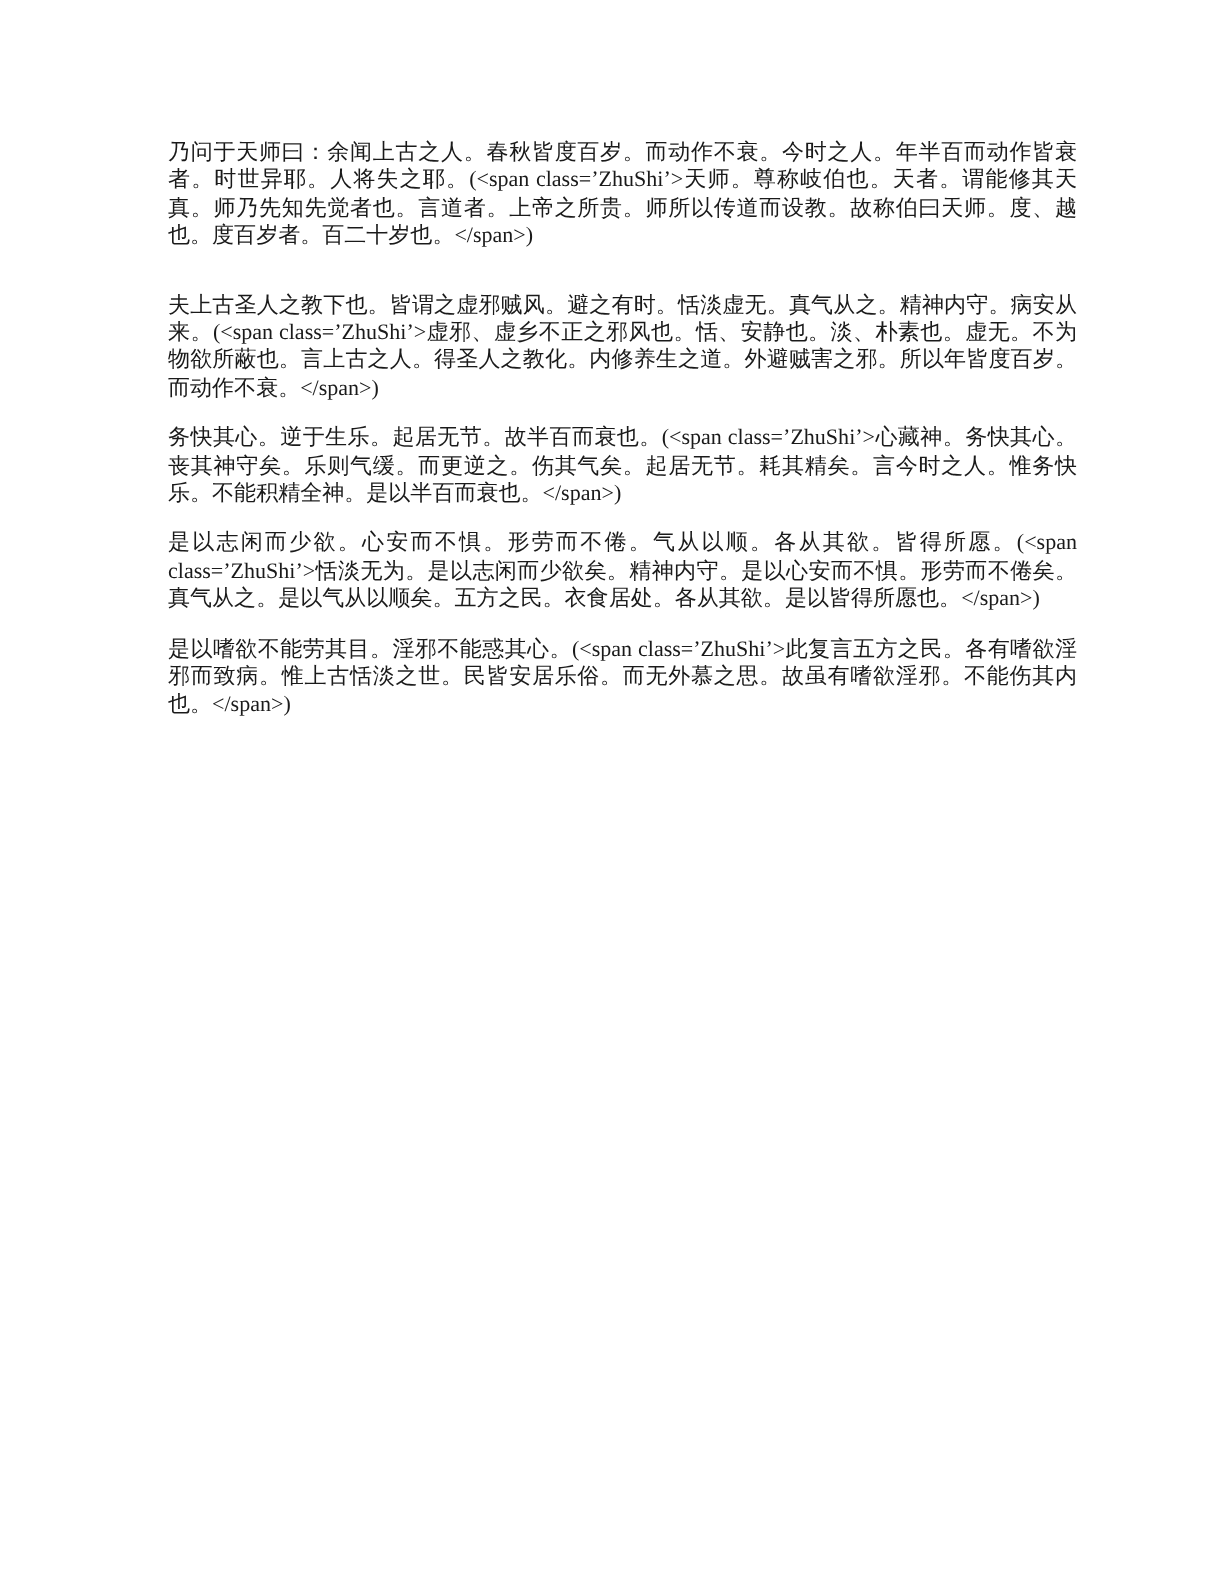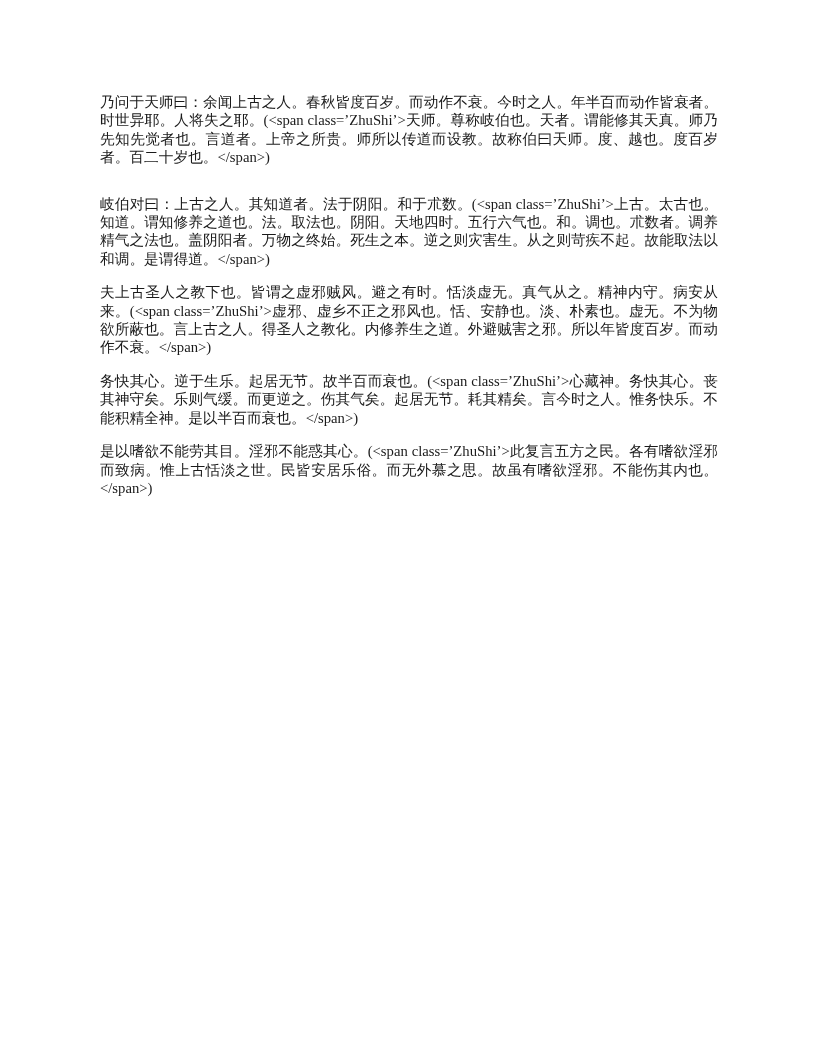--- a/index.html
+++ b/index.html
@@ -19,32 +19,32 @@
     height: 1056px;
     padding: 93px 98px 40px 100px;
     background: #ffffff;
     color: #1a1a1a;
     font-family: "Liberation Serif", "DejaVu Serif", serif;
     font-size: 14.7px;
     line-height: 18.4px;
     overflow: hidden;
   }
   .para {
-    margin: 0 0 15px 0;
+    margin: 0 0 15px 12px;
     text-align: justify;
     text-justify: inter-ideograph;
     word-wrap: break-word;
     overflow-wrap: break-word;
   }
   .para.gap-large {
     margin-bottom: 28px;
   }
 </style>
 </head>
 <body>
 
 <main class="page">
   <p class="para gap-large">乃问于天师曰：余闻上古之人。春秋皆度百岁。而动作不衰。今时之人。年半百而动作皆衰者。时世异耶。人将失之耶。(&lt;span class=’ZhuShi’&gt;天师。尊称岐伯也。天者。谓能修其天真。师乃先知先觉者也。言道者。上帝之所贵。师所以传道而设教。故称伯曰天师。度、越也。度百岁者。百二十岁也。&lt;/span&gt;)</p>
-  <p class="para">岐伯对曰：上古之人。其知道者。法于阴阳。和于朮数。(&lt;span class=’ZhuShi’&gt;上古。太古也。知道。谓知修养之道也。法。取法也。阴阳。天地四时。五行六气也。和。调也。朮数者。调养精气之法也。盖阴阳者。万物之终始。死生之本。逆之则灾害生。从之则苛疾不起。故能取法以和调。是谓得道。&lt;/span&gt;)</p>
   <p class="para">夫上古圣人之教下也。皆谓之虚邪贼风。避之有时。恬淡虚无。真气从之。精神内守。病安从来。(&lt;span class=’ZhuShi’&gt;虚邪、虚乡不正之邪风也。恬、安静也。淡、朴素也。虚无。不为物欲所蔽也。言上古之人。得圣人之教化。内修养生之道。外避贼害之邪。所以年皆度百岁。而动作不衰。&lt;/span&gt;)</p>
   <p class="para">务快其心。逆于生乐。起居无节。故半百而衰也。(&lt;span class=’ZhuShi’&gt;心藏神。务快其心。丧其神守矣。乐则气缓。而更逆之。伤其气矣。起居无节。耗其精矣。言今时之人。惟务快乐。不能积精全神。是以半百而衰也。&lt;/span&gt;)</p>
+  <p class="para">是以志闲而少欲。心安而不惧。形劳而不倦。气从以顺。各从其欲。皆得所愿。(&lt;span class=’ZhuShi’&gt;恬淡无为。是以志闲而少欲矣。精神内守。是以心安而不惧。形劳而不倦矣。真气从之。是以气从以顺矣。五方之民。衣食居处。各从其欲。是以皆得所愿也。&lt;/span&gt;)</p>
   <p class="para">是以嗜欲不能劳其目。淫邪不能惑其心。(&lt;span class=’ZhuShi’&gt;此复言五方之民。各有嗜欲淫邪而致病。惟上古恬淡之世。民皆安居乐俗。而无外慕之思。故虽有嗜欲淫邪。不能伤其内也。&lt;/span&gt;)</p>
 </main>
 
 </body></html>

